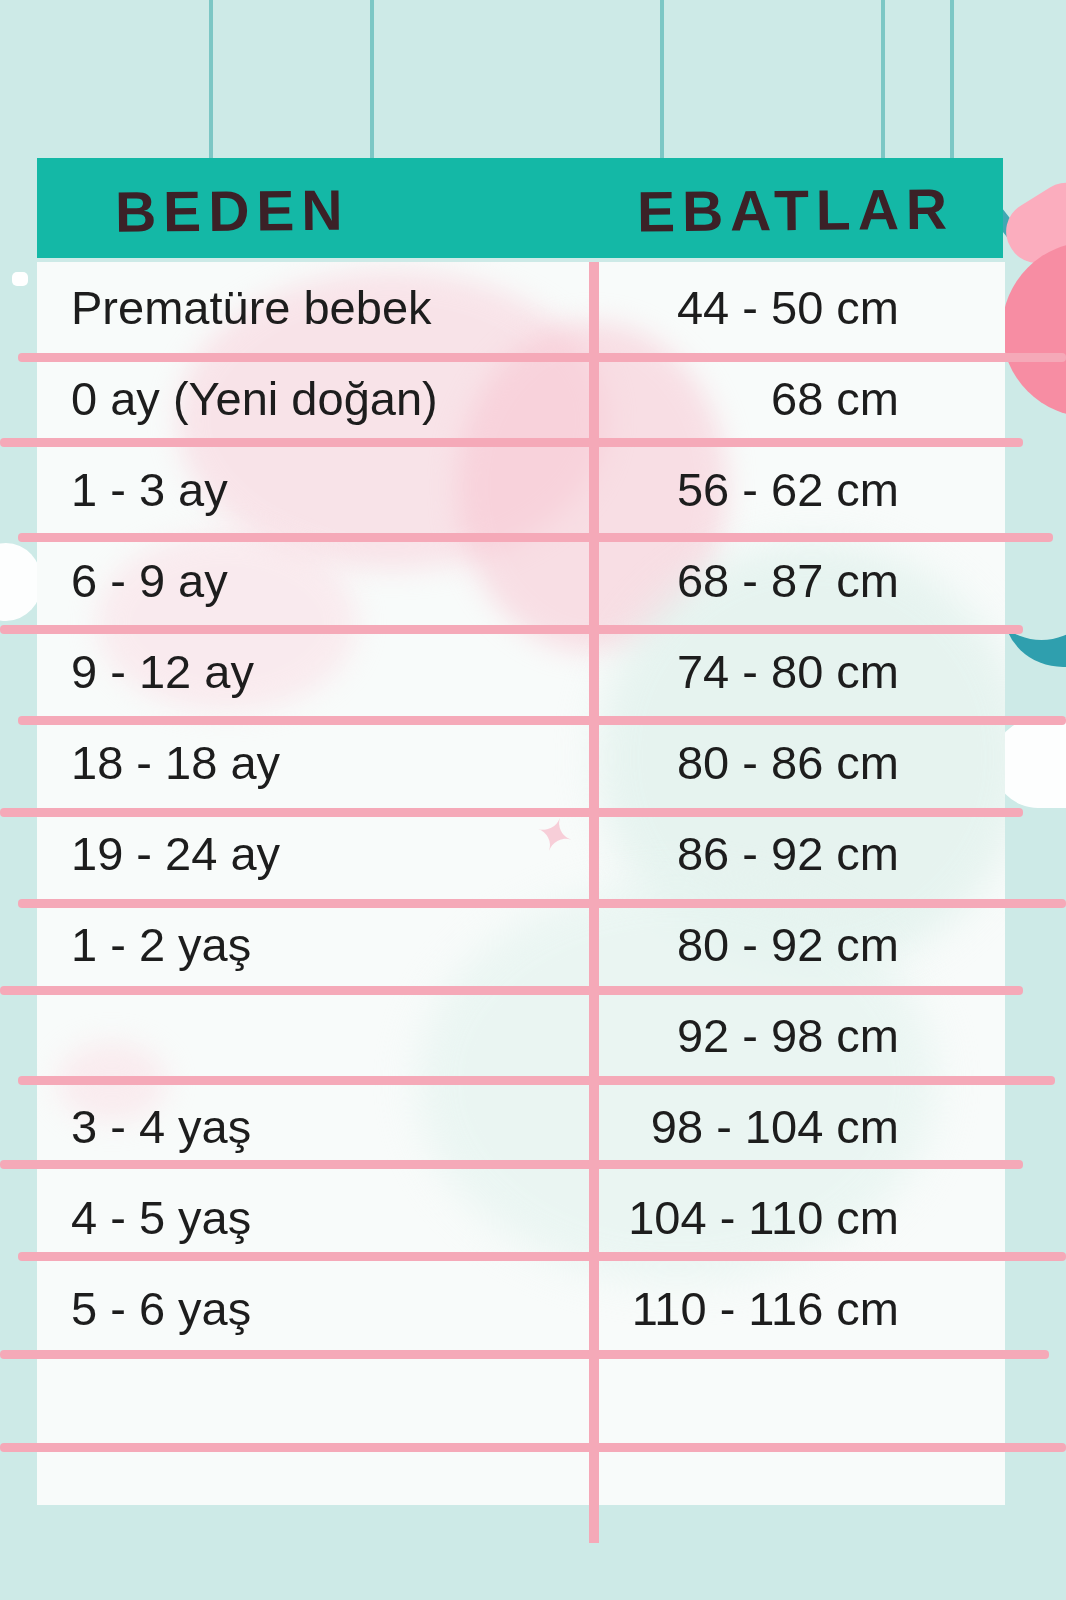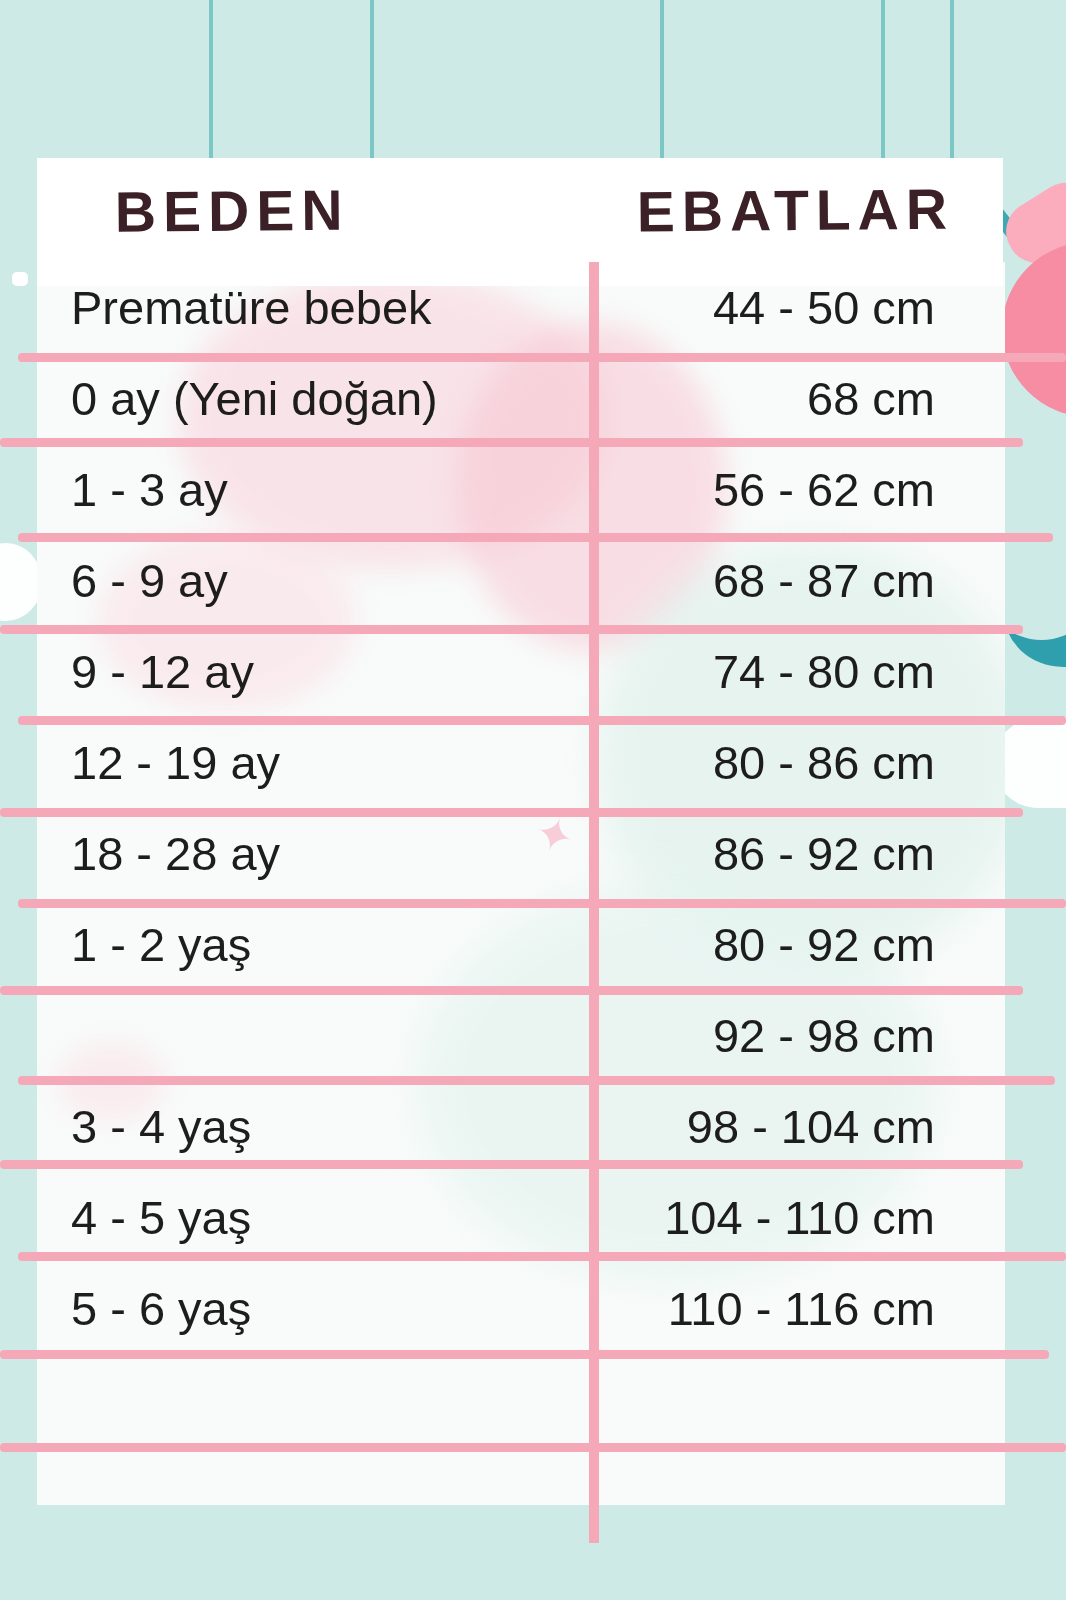--- a/index.html
+++ b/index.html
@@ -10,31 +10,31 @@
   .string{position:absolute;top:0;width:4px;height:161px;background:#7cc7c5;}
   
   .hook{position:absolute;left:1001px;top:186px;width:14px;height:82px;background:#3fa9b3;border-radius:8px;transform:rotate(-38deg);}
   .blob-light{position:absolute;left:1004px;top:192px;width:95px;height:62px;background:#fbadbe;border-radius:30px;transform:rotate(-32deg);}
   .blob-pink{position:absolute;left:1002px;top:242px;width:175px;height:175px;background:#f78da3;border-radius:50%;}
   .whale-dark{position:absolute;left:1003px;top:552px;width:120px;height:115px;background:#2f9fae;border-radius:50%;}
   .whale-cover{position:absolute;left:984px;top:530px;width:115px;height:110px;background:#cdeae7;border-radius:50%;}
   .cloud{position:absolute;background:#fdfefe;border-radius:50%;}
   .dot{position:absolute;left:12px;top:272px;width:16px;height:14px;background:#ffffff;border-radius:5px;}
   
-  .header{position:absolute;left:37px;top:158px;width:966px;height:128px;background:#ffffff;display:flex;}
+  .header{position:absolute;left:37px;top:158px;width:966px;height:100px;background:#14b8a6;display:flex;}
   .hcell{font-size:57px;font-weight:600;letter-spacing:7px;color:#3b2127;line-height:104px;white-space:nowrap;transform:rotate(-0.5deg);}
   .hcell.beden{width:551px;padding-left:78px;box-sizing:border-box;}
   .hcell.ebatlar{width:415px;text-align:center;}
   .panel{position:absolute;left:37px;top:262px;width:968px;height:1243px;background:#f8fbfa;overflow:hidden;}
   .fblob{position:absolute;border-radius:50%;filter:blur(14px);}
   .star{position:absolute;font-size:46px;color:#f7c3d0;transform:rotate(18deg);opacity:.8;}
   .rows{position:absolute;left:37px;top:262px;width:968px;}
   .row{height:91px;display:flex;justify-content:flex-end;}
   .cell-l{width:551px;box-sizing:border-box;padding-left:34px;font-size:47px;line-height:91px;color:#1d1d1d;white-space:nowrap;}
-  .cell-r{width:417px;box-sizing:border-box;padding-right:70px;font-size:47px;line-height:91px;color:#1d1d1d;text-align:right;white-space:nowrap;}
+  .cell-r{width:417px;box-sizing:border-box;padding-right:106px;font-size:47px;line-height:91px;color:#1d1d1d;text-align:right;white-space:nowrap;}
   .sep{position:absolute;height:9px;background:#f5a9b8;border-radius:4px;}
   .divider{position:absolute;left:589px;top:262px;width:10px;height:1281px;background:#f5a9b8;}
 </style>
 </head>
 <body>
 
 <div class="canvas">
 
   <div class="string" style="left:209px"></div>
   <div class="string" style="left:370px"></div>
@@ -83,25 +83,25 @@
       </div>
     <div class="row">
         <div class="cell-l">6 - 9 ay</div>
         <div class="cell-r">68 - 87 cm</div>
       </div>
     <div class="row">
         <div class="cell-l">9 - 12 ay</div>
         <div class="cell-r">74 - 80 cm</div>
       </div>
     <div class="row">
-        <div class="cell-l">12 - 19 ay</div>
+        <div class="cell-l">18 - 18 ay</div>
         <div class="cell-r">80 - 86 cm</div>
       </div>
     <div class="row">
-        <div class="cell-l">18 - 28 ay</div>
+        <div class="cell-l">19 - 24 ay</div>
         <div class="cell-r">86 - 92 cm</div>
       </div>
     <div class="row">
         <div class="cell-l">1 - 2 yaş</div>
         <div class="cell-r">80 - 92 cm</div>
       </div>
     <div class="row">
         <div class="cell-r">92 - 98 cm</div>
       </div>
     <div class="row">

